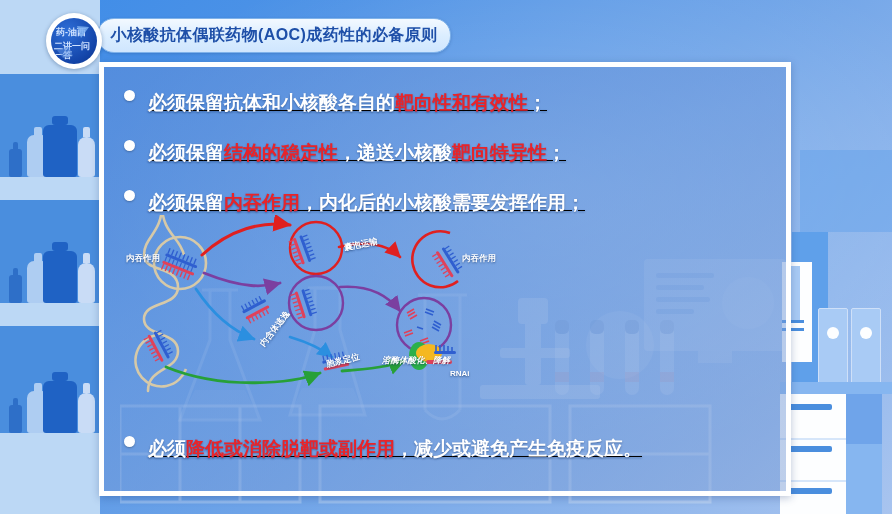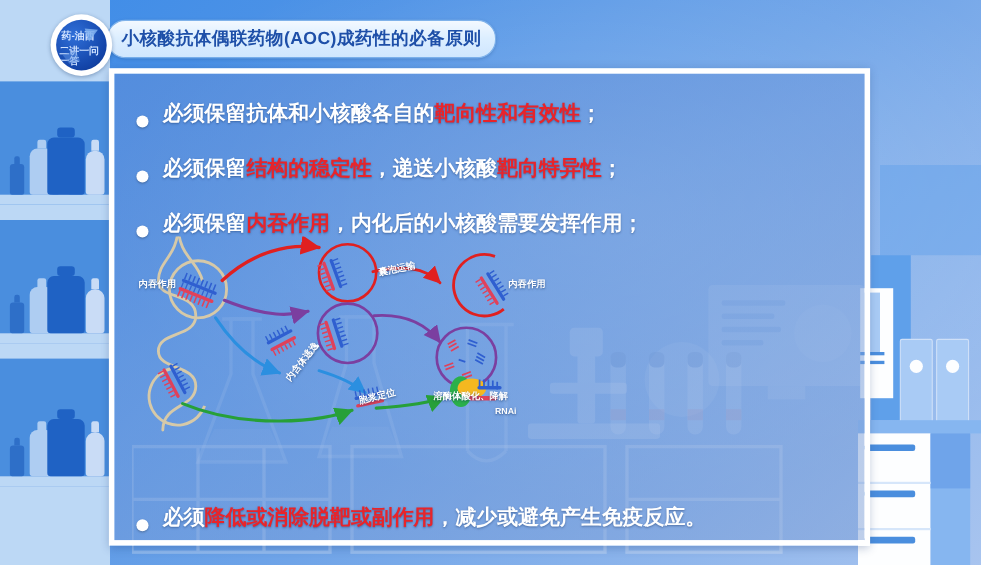--- a/index.html
+++ b/index.html
@@ -54,21 +54,21 @@
     position:relative;overflow:hidden;}
   #logo .lg{position:absolute;color:#cfe2ff;font-weight:bold;line-height:1;}
 
   
   #panel{position:absolute;left:99px;top:62px;width:692px;height:434px;
     border:5px solid #ffffff;box-sizing:border-box;
     background:linear-gradient(160deg,rgba(92,140,216,.62) 0%,rgba(108,152,220,.55) 40%,rgba(128,160,214,.50) 100%);
     box-shadow:0 2px 8px rgba(20,50,110,.28);}
   #panelinner{position:absolute;inset:0;overflow:hidden;}
 
-  .bullet-row{position:absolute;left:20px;display:flex;align-items:flex-end;white-space:nowrap;}
+  .bullet-row{position:absolute;left:20px;display:flex;align-items:flex-start;white-space:nowrap;text-decoration:underline;}
   .dotmark{width:11px;height:11px;border-radius:50%;background:#ffffff;margin-right:13px;flex:0 0 auto;
     box-shadow:0 1px 2px rgba(0,0,0,.25);}
   .btext{font-size:19px;font-weight:bold;color:#ffffff;
     text-shadow:0 1px 2px rgba(10,40,90,.45);}
   .btext .hl{color:#e8242a;}
 
   
   #diagram{position:absolute;left:0;top:148px;width:682px;height:180px;}
   #diagram svg{position:absolute;left:0;top:0;}
   .dlabel{position:absolute;color:#ffffff;font-size:8.5px;font-weight:bold;white-space:nowrap;
@@ -376,21 +376,21 @@
               <path d="M2 0 l0 -5 M6 0 l0 -5 M10 0 l0 -5 M14 0 l0 -5 M18 0 l0 -5 M22 0 l0 -5"></path>
             </g>
           </g>
         </svg>
 
         <span class="dlabel" style="left:22px;top:38px;">内吞作用</span>
         <span class="dlabel" style="left:240px;top:24px;transform:rotate(-12deg);">囊泡运输</span>
         <span class="dlabel" style="left:358px;top:38px;">内吞作用</span>
         <span class="dlabel" style="left:150px;top:108px;transform:rotate(-52deg);">内含体逃逸</span>
         <span class="dlabel" style="left:222px;top:140px;transform:rotate(-14deg);">胞浆定位</span>
-        <span class="dlabel" style="left:290px;top:140px;">溶酶体酸化、降解</span>
+        <span class="dlabel" style="left:278px;top:140px;font-style:italic;">溶酶体酸化、降解</span>
         <span class="dlabel" style="left:322px;top:154px;font-size:8px;margin-left:24px;">RNAi</span>
       </div>
 
       <div class="bullet-row" style="top:23px;">
         <span class="dotmark"></span>
         <span class="btext">
           <span>必须保留抗体和小核酸各自的</span><span class="hl">靶向性和有效性</span><span>；</span>
         </span>
       </div>
 
@@ -401,21 +401,21 @@
         </span>
       </div>
 
       <div class="bullet-row" style="top:73px;">
         <span class="dotmark"></span>
         <span class="btext">
           <span>必须保留</span><span class="hl">结构的稳定性</span><span>，递送小核酸</span><span class="hl">靶向特异性</span><span>；</span>
         </span>
       </div>
 
-      <div class="bullet-row" style="top:390px;">
+      <div class="bullet-row" style="top:369px;">
         <span class="dotmark"></span>
         <span class="btext">
           <span>必须</span><span class="hl">降低或消除脱靶或副作用</span><span>，减少或避免产生免疫反应。</span>
         </span>
       </div>
 
     </div>
   </div>
 
 </div>

